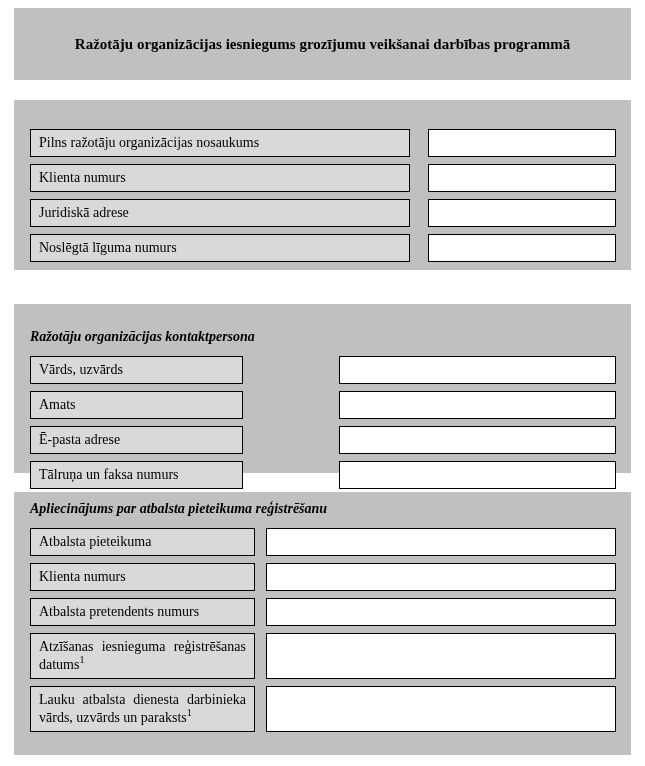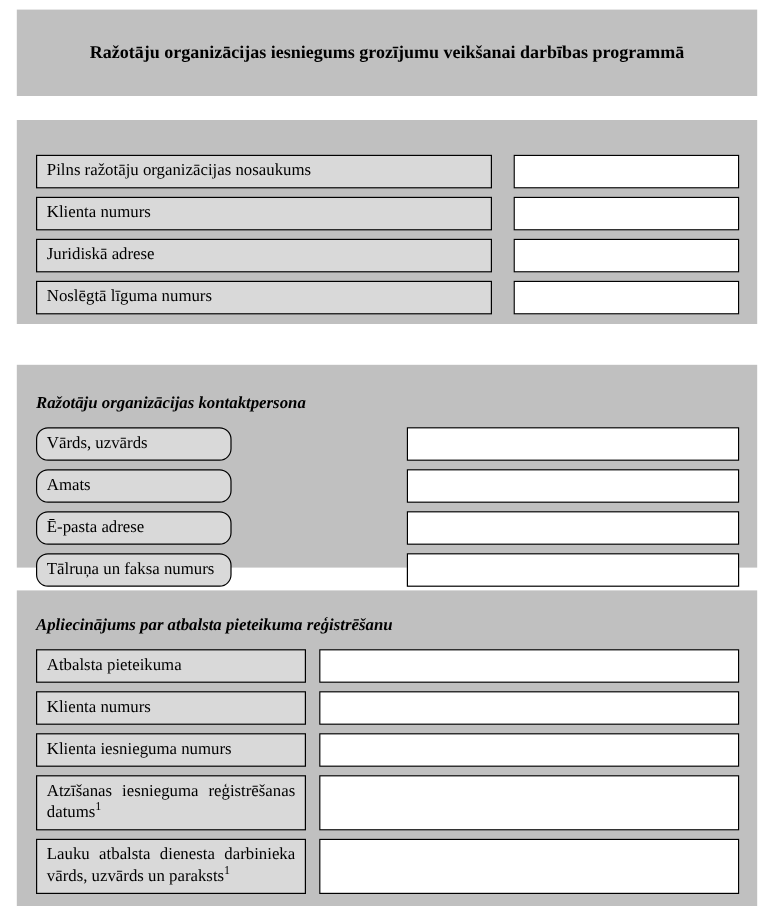--- a/index.html
+++ b/index.html
@@ -22,21 +22,21 @@
     line-height: 22px; padding: 0 50px;
   }
 
   .panel {
     position: absolute; left: 14px; width: 617px;
     background: var(--panel-bg, #c0c0c0);
     padding-left: 16px; padding-right: 15px;
   }
   .panel-org     { top: 100px; height: 170px; padding-top: 29px; }
   .panel-contact { top: 304px; height: 169px; padding-top: 24px; }
-  .panel-confirm { top: 492px; height: 263px; padding-top: 21px; }
+  .panel-confirm { top: 492px; height: 263px; padding-top: 8px; }
 
   .panel-heading {
     font-size: 14px; font-weight: bold; font-style: italic;
     line-height: 18px; margin-bottom: 10px;
   }
 
   .row {
     display: flex; justify-content: space-between; align-items: stretch;
     margin-bottom: 7px;
   }
@@ -52,21 +52,21 @@
     background: var(--input-bg, #ffffff);
     border: 1px solid var(--border, #000);
     min-height: 27px;
     cursor: text;
   }
   sup { font-size: 10px; line-height: 0; }
 
   
   .panel-org .label-box     { width: 380px; }
   .panel-org .input-box     { width: 188px; }
-  .panel-contact .label-box { width: 163px; border-radius: 10px; }
+  .panel-contact .label-box { width: 213px; }
   .panel-contact .input-box { width: 277px; }
   .panel-confirm .label-box { width: 225px; }
   .panel-confirm .input-box { width: 350px; }
 </style>
 </head>
 <body>
 
 <div class="page">
 
   <header class="title-bar">
@@ -116,21 +116,21 @@
     <div class="panel-heading">Apliecinājums par atbalsta pieteikuma reģistrēšanu</div>
     <div class="row">
       <div class="label-box"><span>Atbalsta pieteikuma</span></div>
       <div class="input-box"></div>
     </div>
     <div class="row">
       <div class="label-box"><span>Klienta numurs</span></div>
       <div class="input-box"></div>
     </div>
     <div class="row">
-      <div class="label-box"><span>Klienta iesnieguma numurs</span></div>
+      <div class="label-box"><span>Atbalsta pretendents numurs</span></div>
       <div class="input-box"></div>
     </div>
     <div class="row">
       <div class="label-box justify"><span>Atzīšanas iesnieguma reģistrēšanas datums</span><sup>1</sup></div>
       <div class="input-box"></div>
     </div>
     <div class="row">
       <div class="label-box justify"><span>Lauku atbalsta dienesta darbinieka vārds, uzvārds un paraksts</span><sup>1</sup></div>
       <div class="input-box"></div>
     </div>

